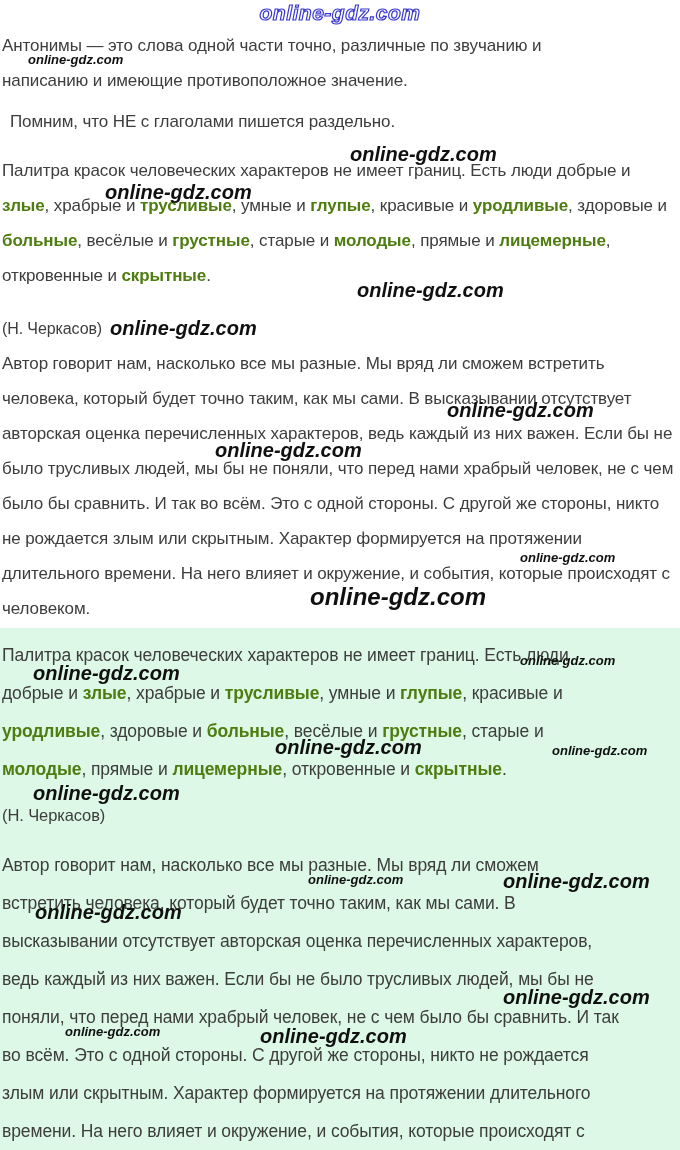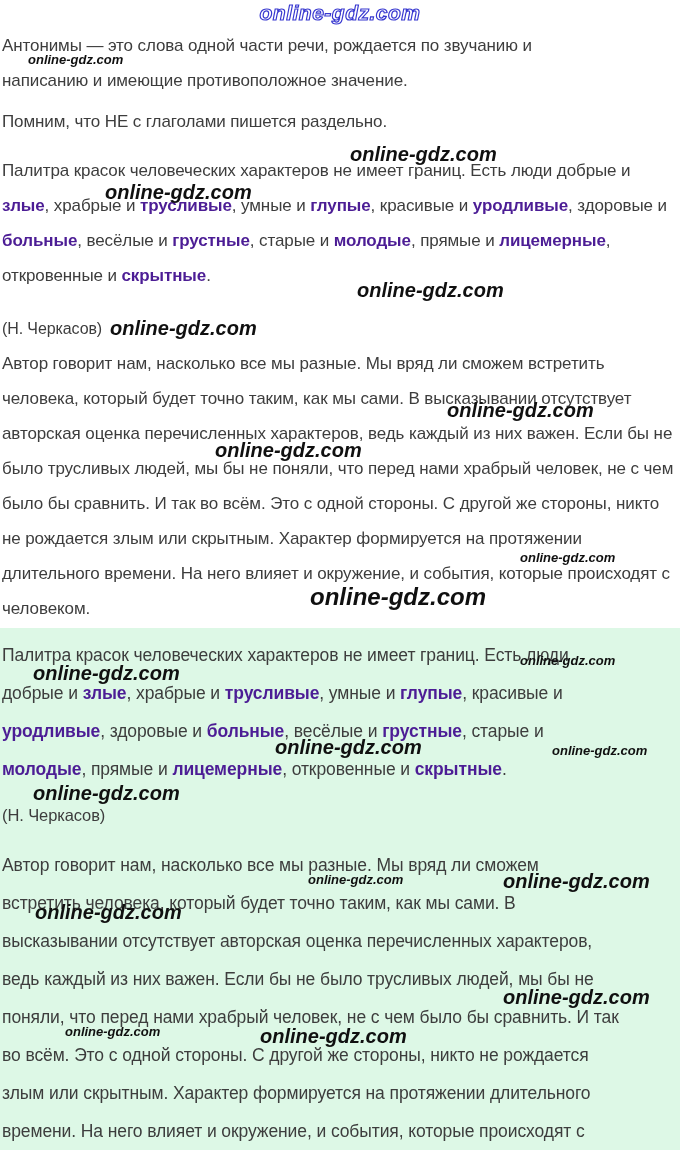--- a/index.html
+++ b/index.html
@@ -6,25 +6,25 @@
   body{
     width:680px;height:1150px;overflow:hidden;position:relative;
     background:#ffffff;color:#3d3d3d;
     font-family:"Liberation Sans",sans-serif;
     letter-spacing:-0.1px;
   }
   .page{position:relative;width:680px;height:1150px;overflow:hidden;}
   
   .white-sec{padding:28px 0 0 2px;font-size:17px;line-height:35px;}
   .p-def{max-width:600px;margin:0;}
-  .p-note{margin:6px 0 0 0;}
+  .p-note{margin:6px 0 0 8px;}
   .p-quote{margin:14px 0 0 0;max-width:678px;}
   .p-author{margin:18px 0 0 0;font-size:16px;}
   .p-analysis{margin:0;max-width:678px;}
-  b{font-weight:700;color:#4c1d95;}
+  b{font-weight:700;color:#4d7c0f;}
   
   .green-sec{
     margin-top:2px;background:#ddf8e6;
     padding:8px 0 80px 2px;box-sizing:border-box;min-height:522px;
     font-size:17.5px;line-height:38px;
   }
   .g-quote{margin:0;max-width:618px;}
   .g-author{margin:8px 0 0 0;font-size:16.5px;}
   .g-analysis{margin:12px 0 0 0;max-width:618px;}
   
@@ -41,21 +41,21 @@
   @supports (-webkit-text-stroke:1px blue){
     .wm-outline{color:transparent;-webkit-text-stroke:1.2px #3838d0;}
   }
 </style>
 </head>
 <body>
 
 <div class="page">
 
   <div class="white-sec">
-    <p class="p-def">Антонимы — это слова одной части речи, рождается по звучанию и написанию и имеющие противоположное значение.</p>
+    <p class="p-def">Антонимы — это слова одной части точно, различные по звучанию и написанию и имеющие противоположное значение.</p>
     <p class="p-note">Помним, что НЕ с глаголами пишется раздельно.</p>
     <p class="p-quote"><span>Палитра красок человеческих характеров не имеет границ. Есть люди добрые и </span><b>злые</b><span>, храбрые и </span><b>трусливые</b><span>, умные и </span><b>глупые</b><span>, красивые и </span><b>уродливые</b><span>, здоровые и </span><b>больные</b><span>, весёлые и </span><b>грустные</b><span>, старые и </span><b>молодые</b><span>, прямые и </span><b>лицемерные</b><span>, откровенные и </span><b>скрытные</b><span>.</span></p>
     <p class="p-author">(Н. Черкасов)</p>
     <p class="p-analysis">Автор говорит нам, насколько все мы разные. Мы вряд ли сможем встретить человека, который будет точно таким, как мы сами. В высказывании отсутствует авторская оценка перечисленных характеров, ведь каждый из них важен. Если бы не было трусливых людей, мы бы не поняли, что перед нами храбрый человек, не с чем было бы сравнить. И так во всём. Это с одной стороны. С другой же стороны, никто не рождается злым или скрытным. Характер формируется на протяжении длительного времени. На него влияет и окружение, и события, которые происходят с человеком.</p>
   </div>
 
   <div class="green-sec">
     <p class="g-quote"><span>Палитра красок человеческих характеров не имеет границ. Есть люди добрые и </span><b>злые</b><span>, храбрые и </span><b>трусливые</b><span>, умные и </span><b>глупые</b><span>, красивые и </span><b>уродливые</b><span>, здоровые и </span><b>больные</b><span>, весёлые и </span><b>грустные</b><span>, старые и </span><b>молодые</b><span>, прямые и </span><b>лицемерные</b><span>, откровенные и </span><b>скрытные</b><span>.</span></p>
     <p class="g-author">(Н. Черкасов)</p>
     <p class="g-analysis">Автор говорит нам, насколько все мы разные. Мы вряд ли сможем встретить человека, который будет точно таким, как мы сами. В высказывании отсутствует авторская оценка перечисленных характеров, ведь каждый из них важен. Если бы не было трусливых людей, мы бы не поняли, что перед нами храбрый человек, не с чем было бы сравнить. И так во всём. Это с одной стороны. С другой же стороны, никто не рождается злым или скрытным. Характер формируется на протяжении длительного времени. На него влияет и окружение, и события, которые происходят с человеком.</p>

